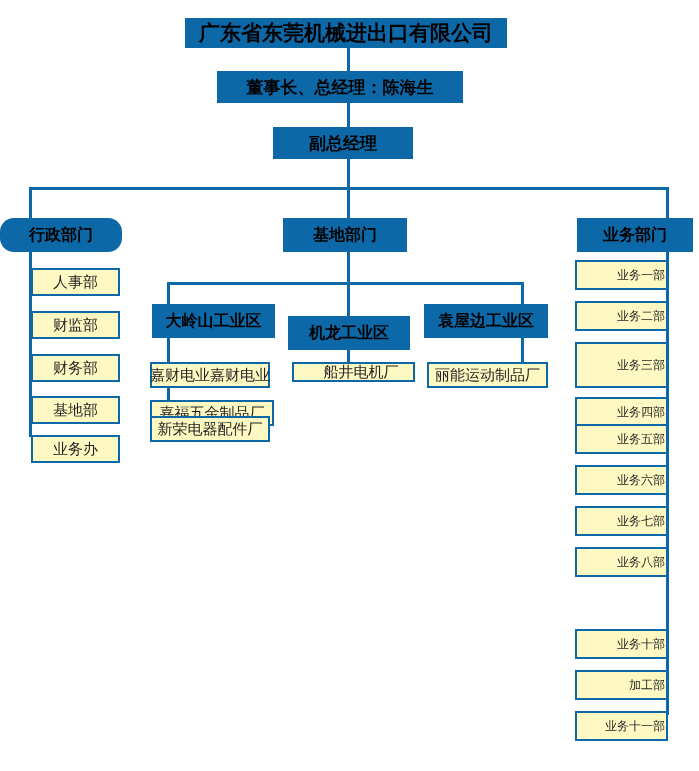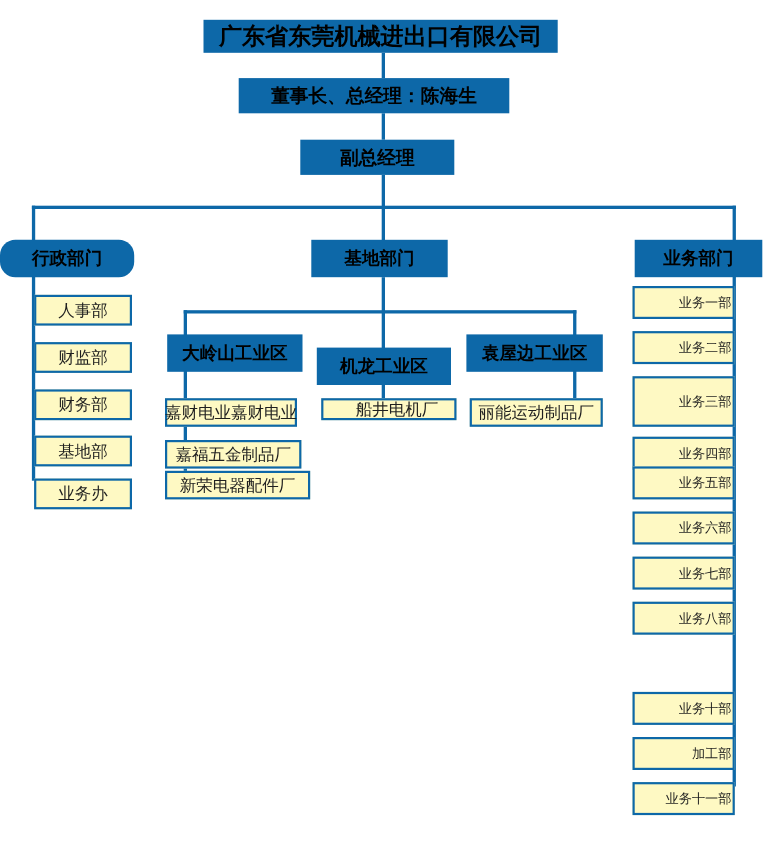--- a/index.html
+++ b/index.html
@@ -83,21 +83,21 @@
   <div class="white-box" style="left:31px; top:354px; width:89px; height:28px;">财务部</div>
   <div class="white-box" style="left:31px; top:396px; width:89px; height:28px;">基地部</div>
   <div class="white-box" style="left:31px; top:435px; width:89px; height:28px;">业务办</div>
 
   <div class="blue-box fs16" style="left:152px; top:304px; width:123px; height:34px;">大岭山工业区</div>
   <div class="blue-box fs16" style="left:288px; top:304px; width:122px; height:34px;margin-top:12px;">机龙工业区</div>
   <div class="blue-box fs16" style="left:424px; top:304px; width:124px; height:34px;">袁屋边工业区</div>
 
   <div class="white-box" style="left:150px; top:362px; width:120px; height:26px;">嘉财电业嘉财电业</div>
   <div class="white-box" style="left:150px; top:400px; width:124px; height:26px;">嘉福五金制品厂</div>
-  <div class="white-box" style="left:150px; top:428px; width:132px; height:26px;">新荣电器配件厂</div>
+  <div class="white-box" style="left:150px; top:416px; width:120px; height:26px;">新荣电器配件厂</div>
 
   <div class="white-box" style="left:292px; top:362px; width:123px; height:20px;padding-left:15px;">船井电机厂</div>
 
   <div class="white-box" style="left:427px; top:362px; width:121px; height:26px;">丽能运动制品厂</div>
 
   <div class="white-box right-align" style="left:575px; top:260px; width:93px; height:30px;">业务一部</div>
   <div class="white-box right-align" style="left:575px; top:301px; width:93px; height:30px;">业务二部</div>
   <div class="white-box right-align" style="left:575px; top:342px; width:93px; height:46px;">业务三部</div>
   <div class="white-box right-align" style="left:575px; top:383px; width:93px; height:30px;margin-top:14px;">业务四部</div>
   <div class="white-box right-align" style="left:575px; top:424px; width:93px; height:30px;">业务五部</div>

